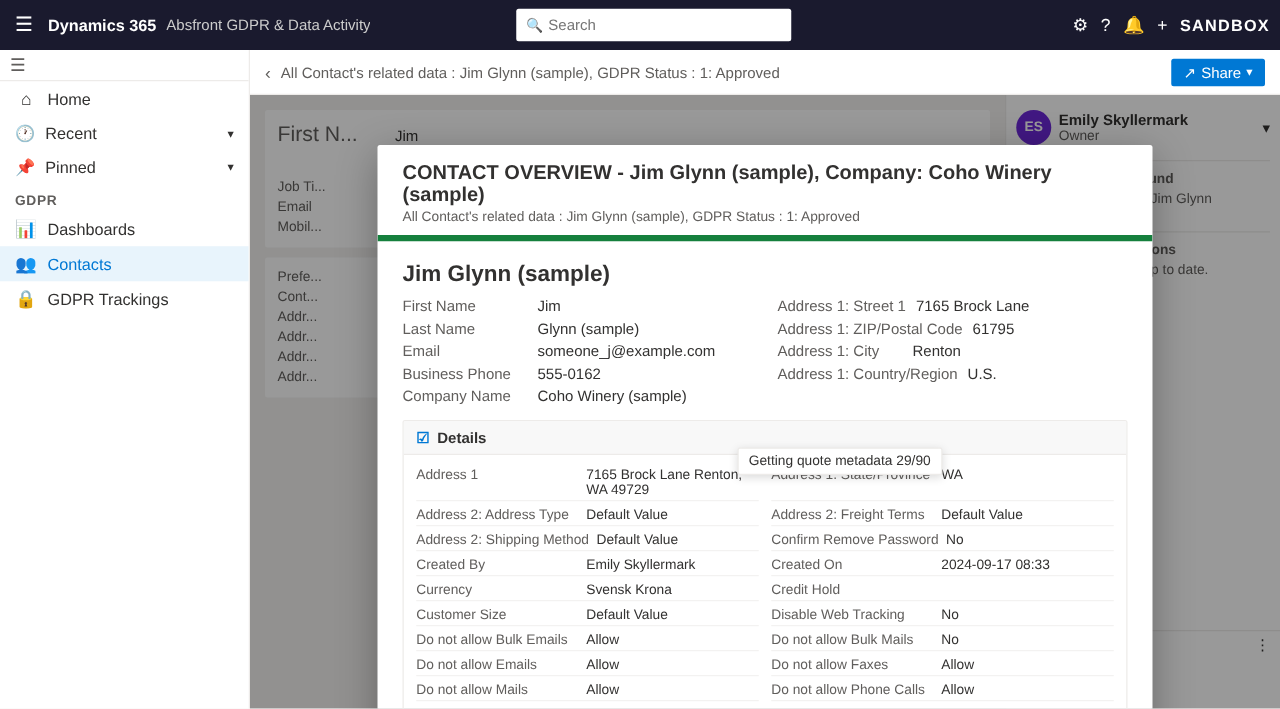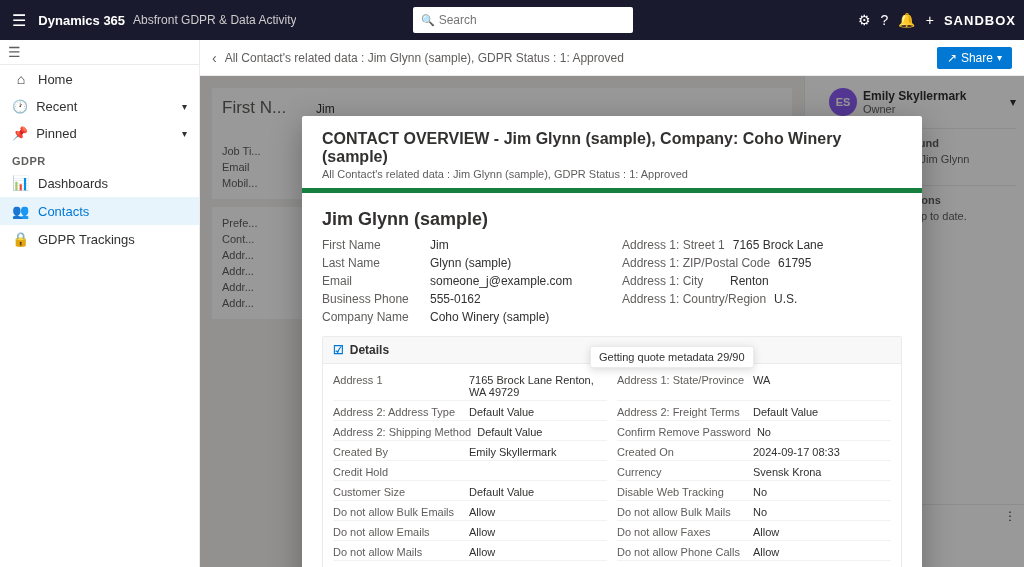--- a/index.html
+++ b/index.html
@@ -72,21 +72,21 @@
     .details-header { display: flex; align-items: center; gap: 6px; background: #f8f8f8; padding: 6px 10px; border-bottom: 1px solid #edebe9; font-size: 12px; font-weight: 600; color: #323130; }
     .details-body { padding: 8px 10px; }
     .details-grid { display: grid; grid-template-columns: 1fr 1fr; gap: 3px 10px; }
     .detail-row { display: flex; gap: 6px; font-size: 11px; padding: 2px 0; border-bottom: 1px solid #f3f2f1; }
     .dl { color: #605e5c; min-width: 130px; flex-shrink: 0; }
     .dv { color: #323130; }
 
     
     .tooltip-badge {
       position: absolute; background: #fff; border: 1px solid #edebe9; border-radius: 2px; padding: 4px 8px; font-size: 11px; color: #323130; box-shadow: 0 2px 8px rgba(0,0,0,0.15); white-space: nowrap;
-      top: 270px; left: 390px; z-index: 300;
+      top: 282px; left: 390px; z-index: 300;
     }
 
     
     .modal-body::-webkit-scrollbar { width: 8px; }
     .modal-body::-webkit-scrollbar-track { background: #f3f2f1; }
     .modal-body::-webkit-scrollbar-thumb { background: #c8c6c4; border-radius: 4px; }
   </style>
 </head>
 <body>
 
@@ -197,21 +197,21 @@
           <div style="font-size:11px;color:#605e5c;">Addr...</div>
           <div style="font-size:11px;color:#605e5c;">Addr...</div>
           <div style="font-size:11px;color:#605e5c;">Addr...</div>
         </div>
       </div>
 
       <div class="right-panel" style="width:220px;">
         <div style="display:flex; align-items:center; justify-content:space-between; padding:4px 0 8px;">
           <div>
             <div style="display:flex;align-items:center;gap:6px;">
-              <div style="width:28px;height:28px;border-radius:50%;background:#8b5cf6;color:#fff;display:flex;align-items:center;justify-content:center;font-size:11px;font-weight:600;margin-left:16px;">ES</div>
+              <div style="width:28px;height:28px;border-radius:50%;background:#6d28d9;color:#fff;display:flex;align-items:center;justify-content:center;font-size:11px;font-weight:600;">ES</div>
               <div>
                 <div style="font-size:12px;font-weight:600;">Emily Skyllermark</div>
                 <div style="font-size:11px;color:#605e5c;">Owner</div>
               </div>
             </div>
           </div>
           <span style="font-size:12px;cursor:pointer;">▾</span>
         </div>
         <div style="border-top:1px solid #edebe9;padding-top:8px;margin-top:4px;">
           <div style="font-size:11px;font-weight:600;color:#605e5c;margin-bottom:4px;">No recent actions found</div>
@@ -314,26 +314,26 @@
                     </div>
                     <div class="detail-row">
                       <span class="dl">Created By</span>
                       <span class="dv">Emily Skyllermark</span>
                     </div>
                     <div class="detail-row">
                       <span class="dl">Created On</span>
                       <span class="dv">2024-09-17 08:33</span>
                     </div>
                     <div class="detail-row">
+                      <span class="dl">Currency</span>
+                      <span class="dv">Svensk Krona</span>
+                    </div>
+                    <div class="detail-row">
                       <span class="dl">Credit Hold</span>
                       <span class="dv"></span>
-                    </div>
-                    <div class="detail-row">
-                      <span class="dl">Currency</span>
-                      <span class="dv">Svensk Krona</span>
                     </div>
                     <div class="detail-row">
                       <span class="dl">Customer Size</span>
                       <span class="dv">Default Value</span>
                     </div>
                     <div class="detail-row">
                       <span class="dl">Disable Web Tracking</span>
                       <span class="dv">No</span>
                     </div>
                     <div class="detail-row">

